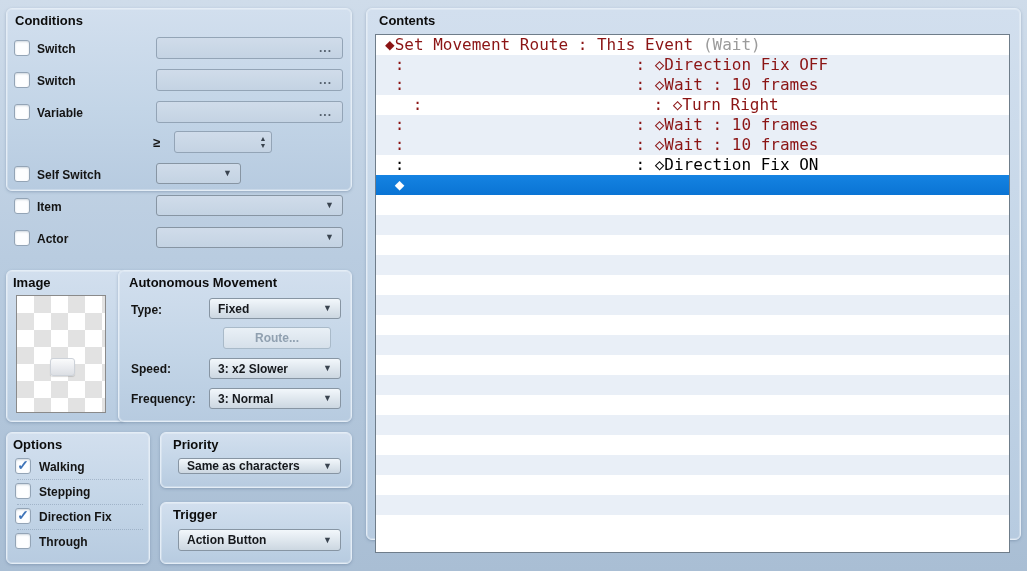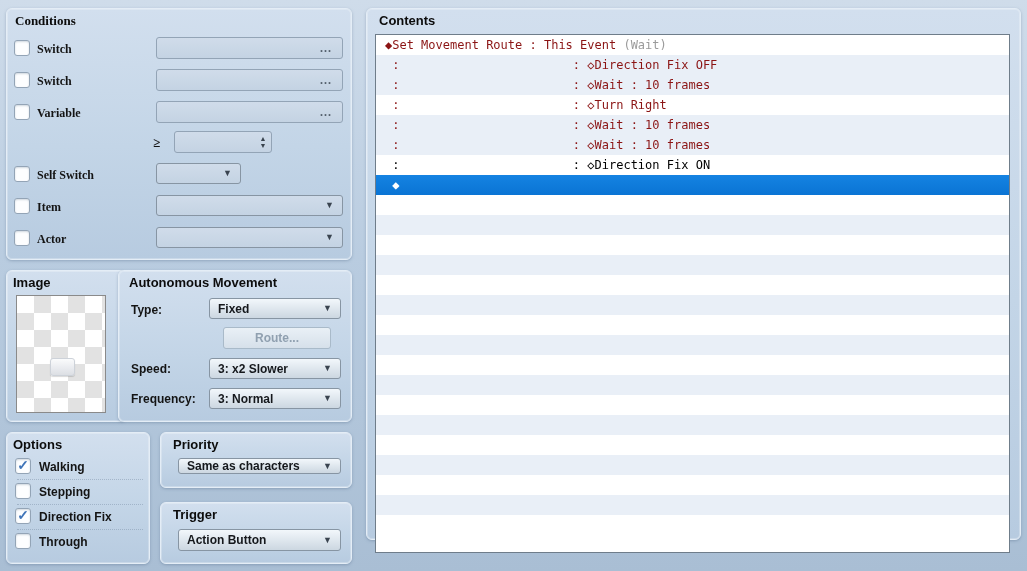--- a/index.html
+++ b/index.html
@@ -16,21 +16,21 @@
     box-shadow:0 1px 3px rgba(70,95,125,.35), inset 0 0 0 1px rgba(255,255,255,.25);
     box-sizing:border-box;
   }
   .ptitle{
     position:absolute;left:8px;top:4px;
     font-size:13px;font-weight:bold;color:#0c0c0c;white-space:nowrap;
   }
   .lbl{position:absolute;font-size:12px;font-weight:bold;color:#141414;white-space:nowrap;}
 
   
-  #panel-conditions{left:6px;top:8px;width:346px;height:252px;font-family:Liberation Serif, serif;}
+  #panel-conditions{left:6px;top:8px;width:346px;height:183px;}
   #panel-contents{left:366px;top:8px;width:655px;height:532px;}
   #panel-image{left:6px;top:270px;width:120px;height:152px;}
   #panel-automove{left:118px;top:270px;width:234px;height:152px;}
   #panel-options{left:6px;top:432px;width:144px;height:132px;}
   #panel-priority{left:160px;top:432px;width:192px;height:56px;}
   #panel-trigger{left:160px;top:502px;width:192px;height:62px;}
 
   
   .checkbox{
     position:absolute;width:16px;height:16px;background:#fdfeff;
@@ -74,21 +74,21 @@
     align-items:center;justify-content:center;gap:1px;}
   .spin-arrow{font-size:7px;line-height:6px;color:#39434e;}
 
   
   #contents-list{
     position:absolute;left:8px;top:25px;width:635px;height:519px;
     background:#ffffff;border:1px solid #6f7d8a;box-sizing:border-box;overflow:hidden;
   }
   .crow{
     height:20px;line-height:20px;white-space:pre;
-    font-family:"DejaVu Sans Mono",monospace;font-size:12px;
+    font-family:"DejaVu Sans Mono",monospace;font-size:16px;
     padding-left:9px;box-sizing:border-box;
   }
   .crow.alt{background:#e9eff7;}
   .crow.sel{background:linear-gradient(180deg,#1583e2 0%,#0a74d4 100%);}
 
   
   #image-box{
     position:absolute;left:9px;top:24px;width:90px;height:118px;
     background-color:#ffffff;border:1px solid #8a8a8a;box-sizing:border-box;
     background-image:
@@ -173,21 +173,21 @@
     <span class="dd-arrow">▼</span>
   </div>
 </div>
 
 <div class="panel" id="panel-contents">
   <div class="ptitle" style="left:12px;">Contents</div>
   <div id="contents-list">
       <div class="crow"><span style="color: rgb(139, 20, 20);">◆Set Movement Route : This Event</span><span style="color: rgb(155, 155, 155);"> (Wait)</span></div>
       <div class="crow alt"><span style="color: rgb(139, 20, 20);"> :                        : ◇Direction Fix OFF</span></div>
       <div class="crow alt"><span style="color: rgb(139, 20, 20);"> :                        : ◇Wait : 10 frames</span></div>
-      <div class="crow"><span style="color: rgb(139, 20, 20);"> :                        : ◇Turn Right</span></div>
+      <div class="crow"><span style="color: rgb(139, 20, 20); margin-left: 18px;"> :                        : ◇Turn Right</span></div>
       <div class="crow alt"><span style="color: rgb(139, 20, 20);"> :                        : ◇Wait : 10 frames</span></div>
       <div class="crow alt"><span style="color: rgb(139, 20, 20);"> :                        : ◇Wait : 10 frames</span></div>
       <div class="crow"><span style="color: #000000;"> :                        : ◇Direction Fix ON</span></div>
       <div class="crow alt sel"><span style="color: rgb(255, 255, 255);"> ◆</span></div>
       <div class="crow"></div>
       <div class="crow alt"></div>
       <div class="crow"></div>
       <div class="crow alt"></div>
       <div class="crow"></div>
       <div class="crow alt"></div>

